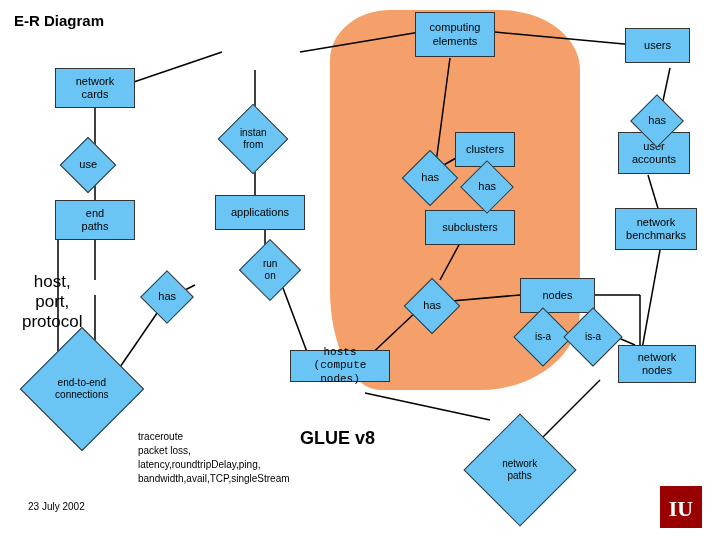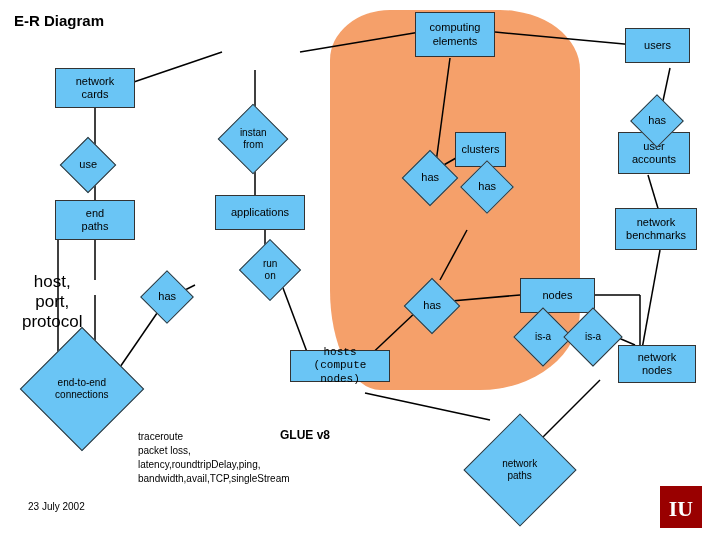--- a/index.html
+++ b/index.html
@@ -101,24 +101,25 @@
       position: absolute;
       bottom: 12px;
       right: 18px;
       width: 42px;
       height: 42px;
       z-index: 5;
     }
 
     .glue-label {
       position: absolute;
-      font-size: 12px;
+      font-size: 18px;
       font-weight: bold;
       color: #000;
       z-index: 5;
+      margin-left: 20px;
     }
 
     .footer-text {
       position: absolute;
       font-size: 10px;
       color: #000;
       z-index: 5;
       line-height: 1.4;
     }
   </style>
@@ -208,24 +209,27 @@
 
   <div class="entity" style="left:415px;top:12px;width:80px;height:45px;">
     <span style="white-space:pre-line;">computing
 elements</span>
   </div>
 
   <div class="entity" style="left:215px;top:195px;width:90px;height:35px;">
     <span style="white-space:pre-line;">applications</span>
   </div>
 
-  <div class="entity" style="left:455px;top:132px;width:51px;height:35px;">
+  <div class="entity" style="left:455px;top:132px;width:60px;height:35px;">
     <span style="white-space:pre-line;">clusters</span>
   </div>
 
+  <div class="entity" style="left:425px;top:210px;width:90px;height:35px;">
+    <span style="white-space:pre-line;">subclusters</span>
+  </div>
 
   <div class="entity" style="left:520px;top:278px;width:75px;height:35px;">
     <span style="white-space:pre-line;">nodes</span>
   </div>
 
   <div class="entity" style="left:290px;top:350px;width:100px;height:32px;font-family:Liberation Mono, monospace;">
     <span style="white-space:pre-line;">hosts
 (compute nodes)</span>
   </div>
 

